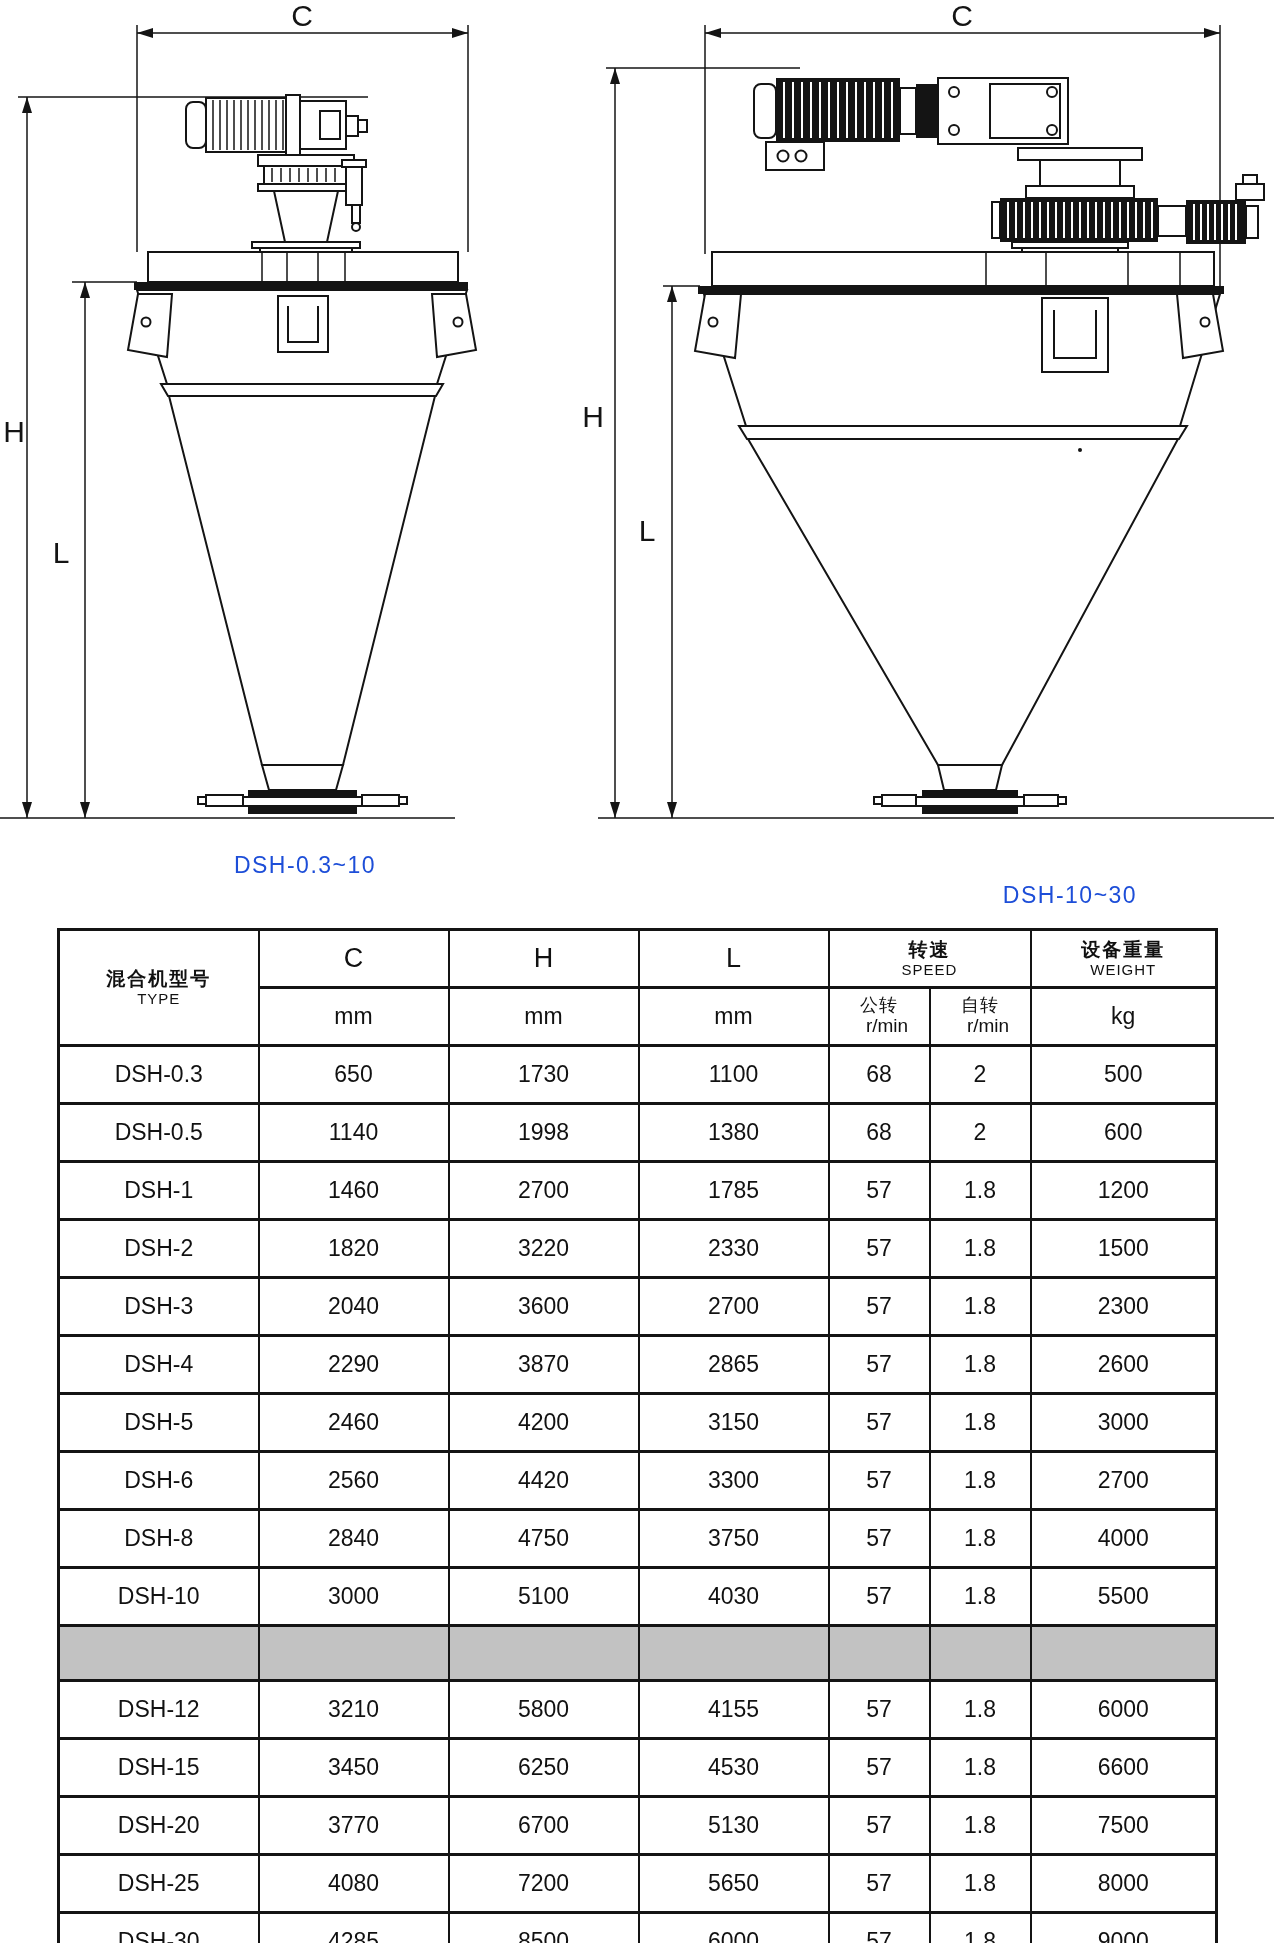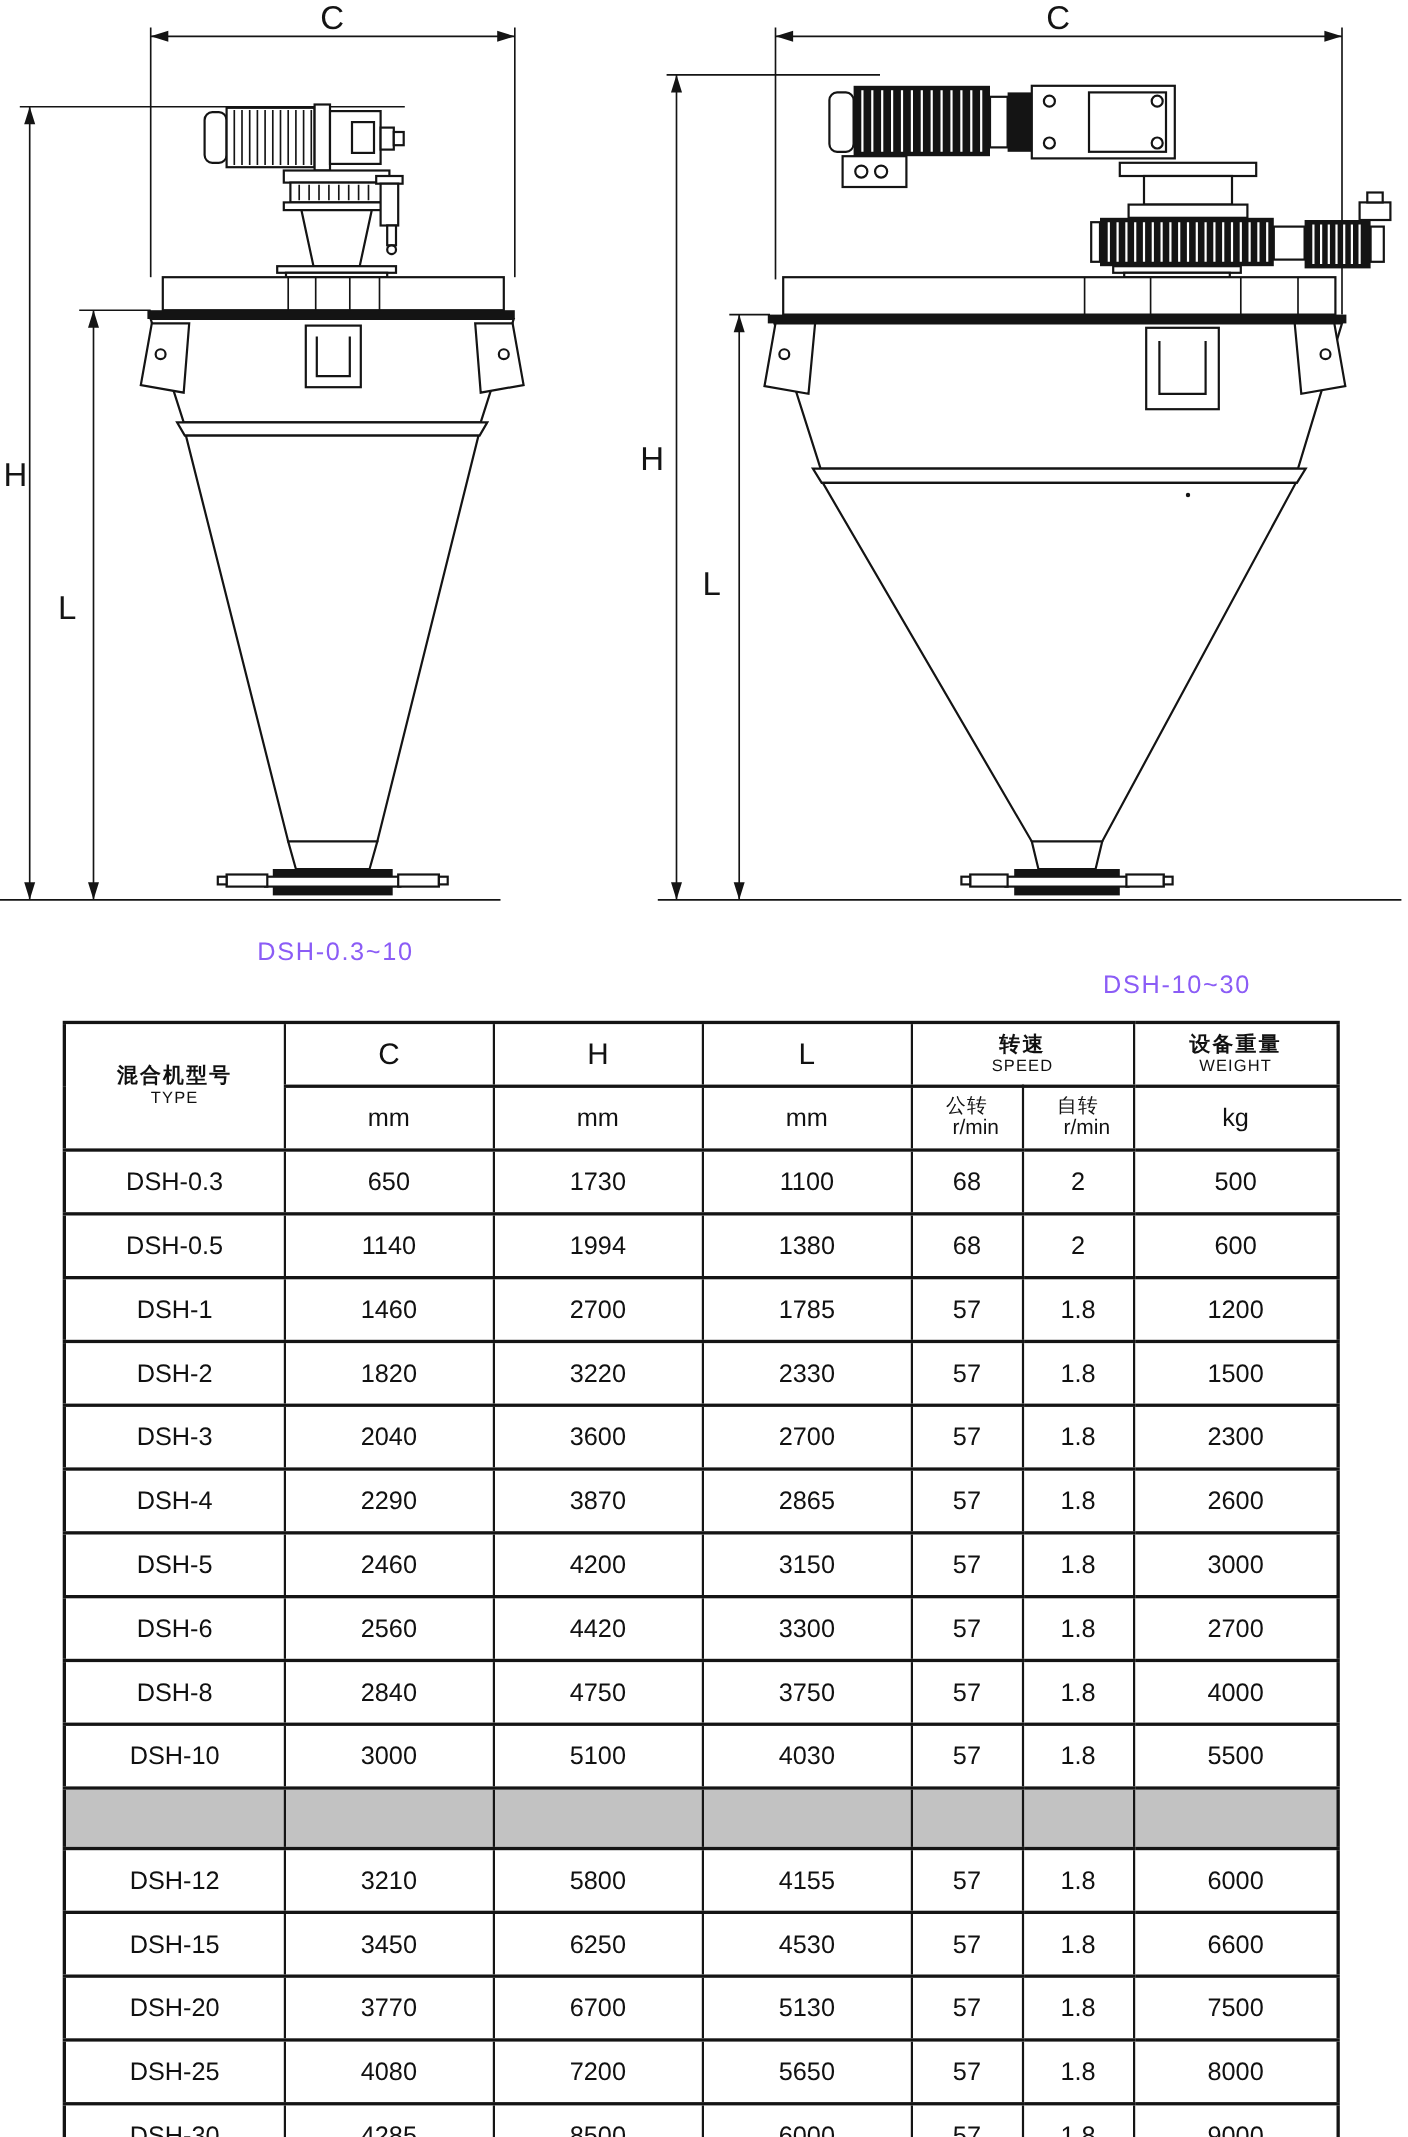--- a/index.html
+++ b/index.html
@@ -11,21 +11,21 @@
   svg .ln  { stroke:#141414; stroke-width:2; fill:none; }
   svg .thin{ stroke:#141414; stroke-width:1.5; fill:none; }
   svg .wht { fill:#ffffff; stroke:#141414; stroke-width:2; }
   svg .blk { fill:#141414; stroke:none; }
   svg .arr { fill:#141414; stroke:none; }
   svg .finw{ stroke:#ffffff; stroke-width:2; fill:none; }
   svg .finb{ stroke:#141414; stroke-width:1.5; fill:none; }
   svg text { font-family:"Liberation Sans", sans-serif; font-size:30px; fill:#141414; }
   .caption {
     position:absolute; width:240px; text-align:center;
-    font-size:23px; letter-spacing:1.5px; color:#8b5cf6;
+    font-size:23px; letter-spacing:1.5px; color:#1d4ed8;
   }
   table.spec {
     position:absolute; left:57px; top:928px; width:1158px;
     border-collapse:collapse; table-layout:fixed;
     border:3px solid #141414;
   }
   table.spec th, table.spec td {
     border:2px solid #141414; border-top-width:3px; border-bottom-width:3px;
     text-align:center; vertical-align:middle; font-weight:400; color:#111;
     padding:0; overflow:hidden;
@@ -273,21 +273,21 @@
           <td>650</td>
           <td>1730</td>
           <td>1100</td>
           <td>68</td>
           <td>2</td>
           <td>500</td>
         </tr>
         <tr>
           <td class="model">DSH-0.5</td>
           <td>1140</td>
-          <td>1994</td>
+          <td>1998</td>
           <td>1380</td>
           <td>68</td>
           <td>2</td>
           <td>600</td>
         </tr>
         <tr>
           <td class="model">DSH-1</td>
           <td>1460</td>
           <td>2700</td>
           <td>1785</td>

